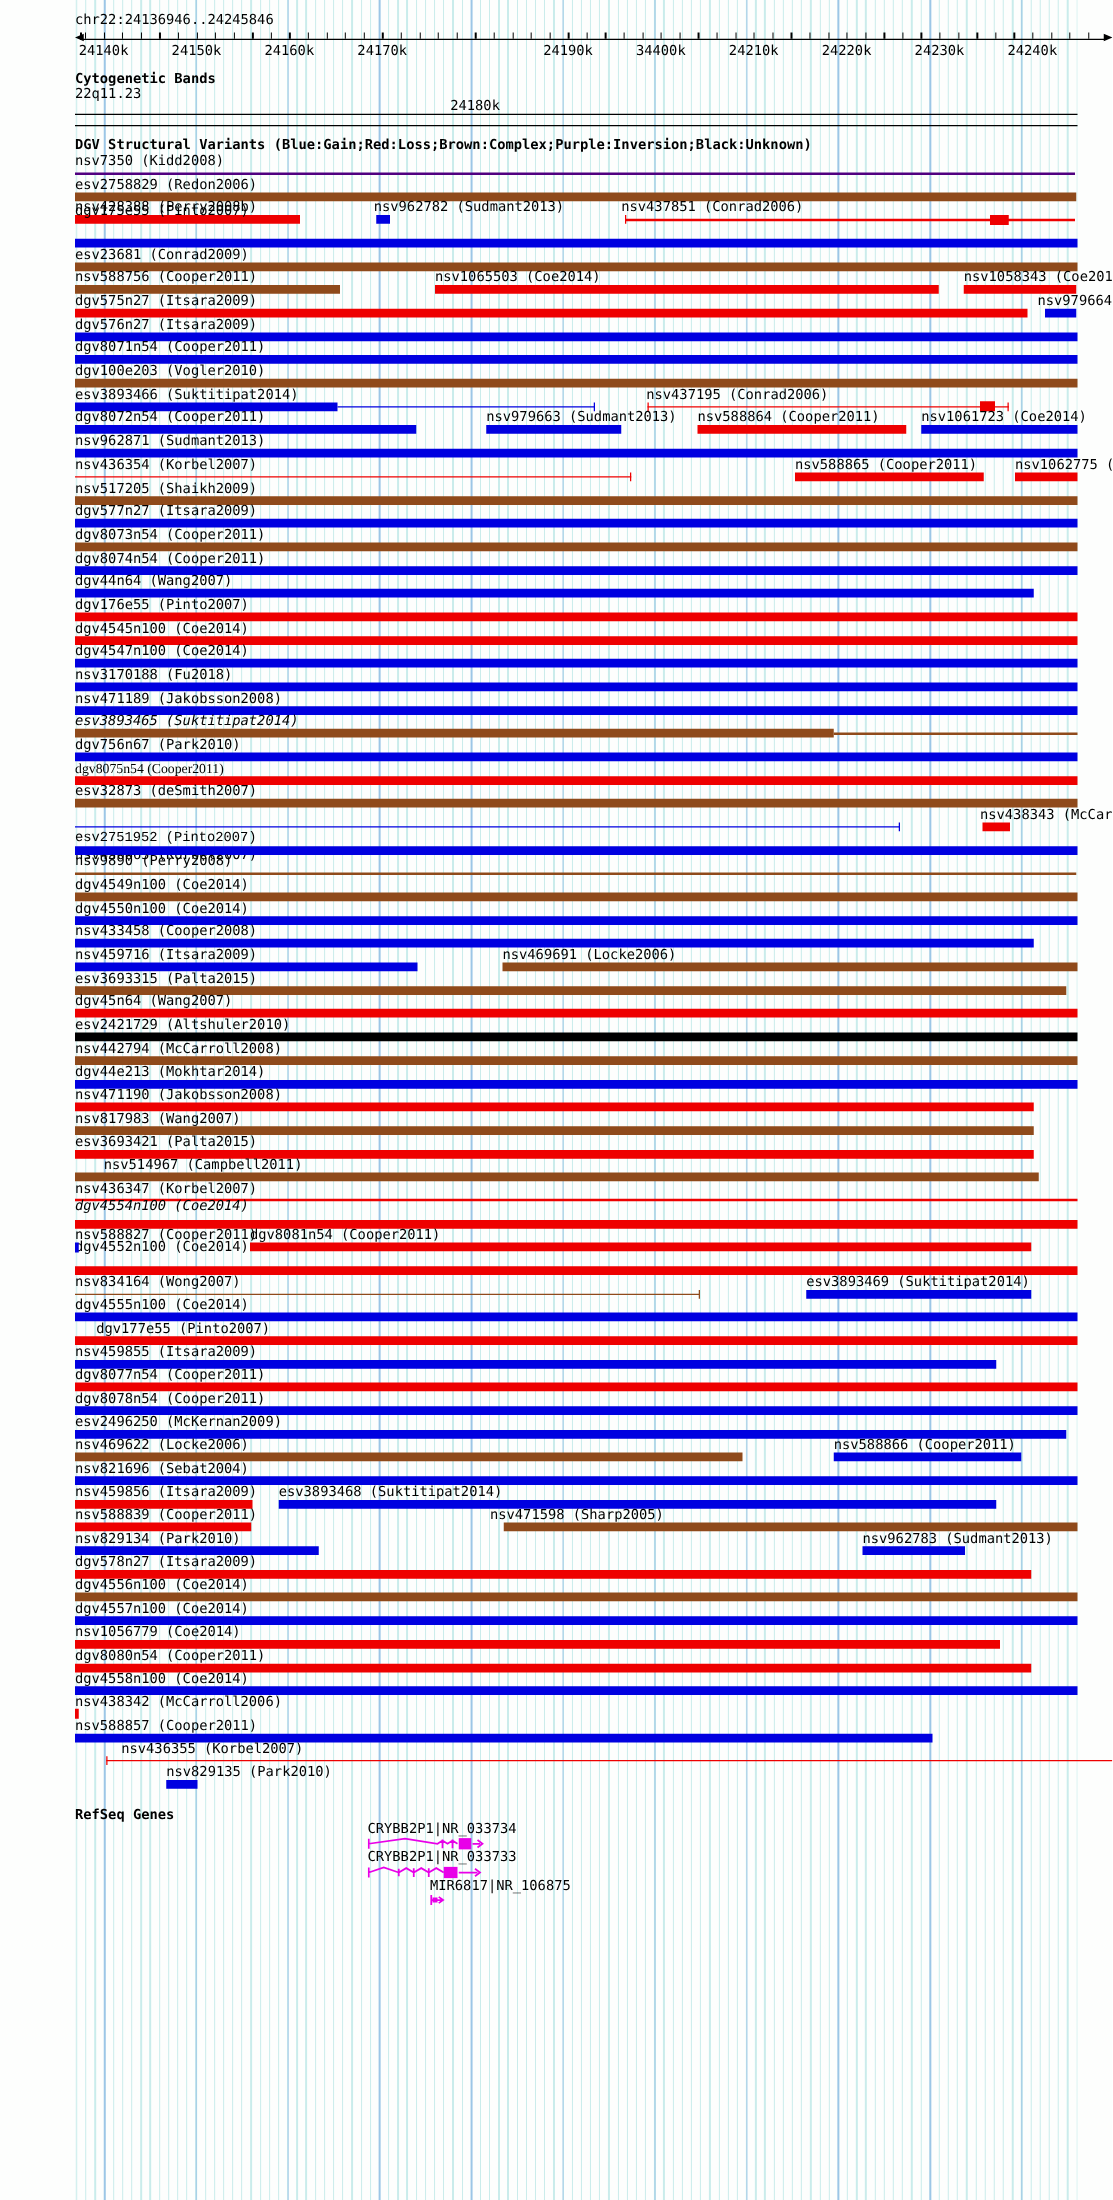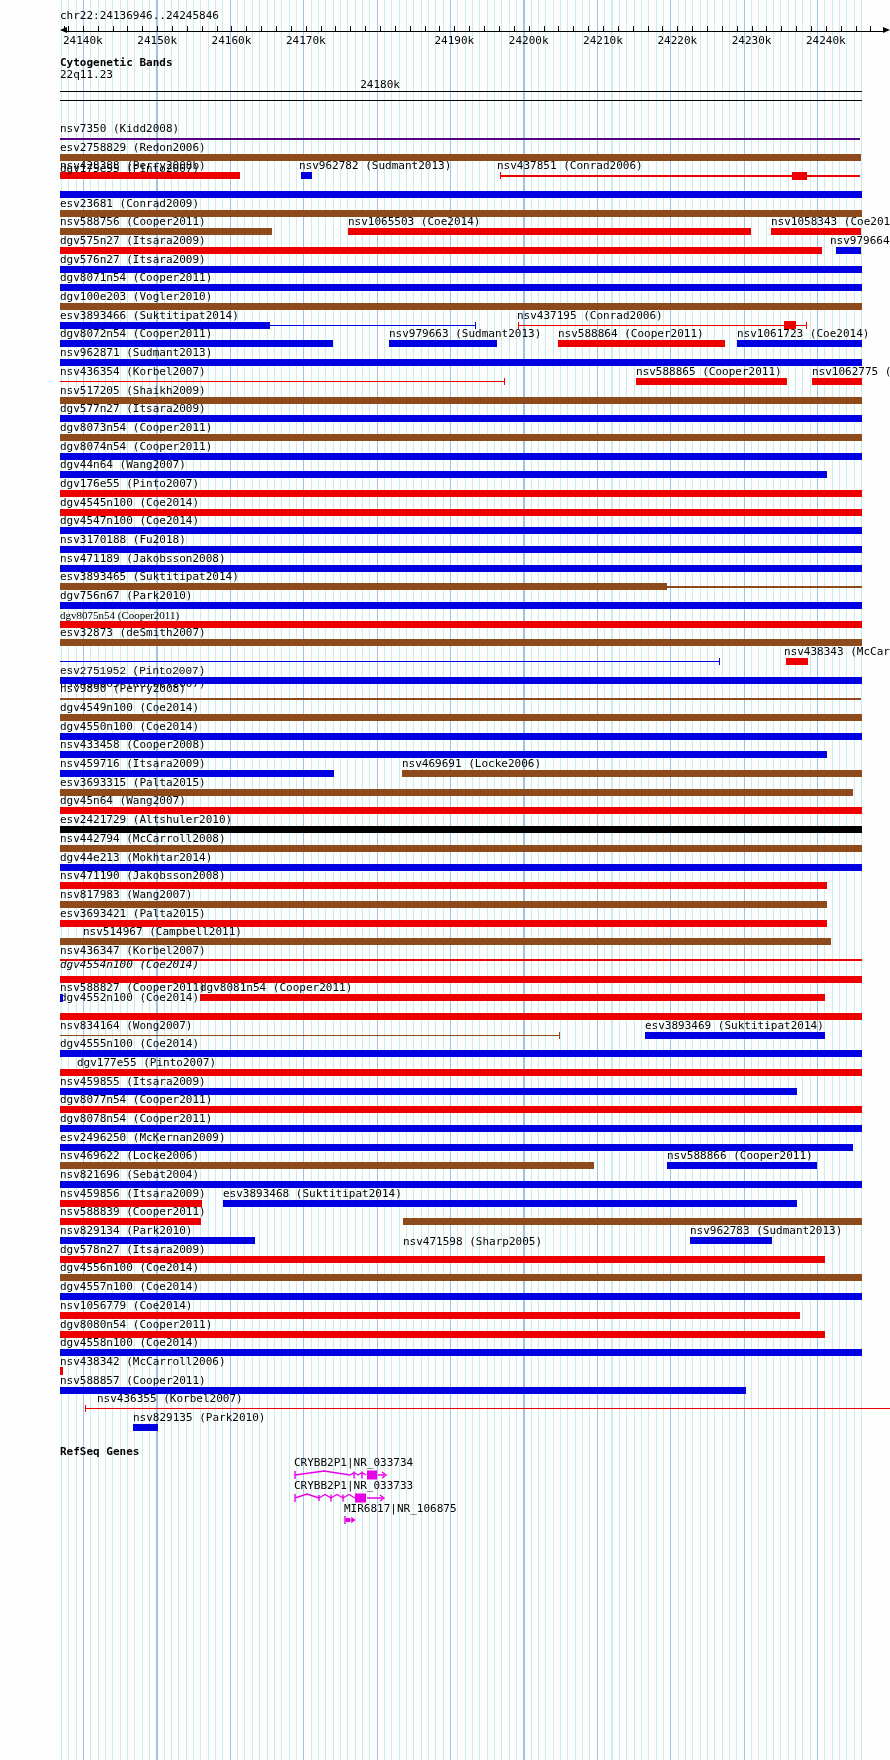--- a/index.html
+++ b/index.html
@@ -39,31 +39,32 @@
   <div class="abs arrow-r" style="left:883px;top:27px;"></div>
   <div id="rulerline" class="abs" style="left:64px;top:31px;width:821px;"></div>
   <div id="rulerticks" class="abs" style="left:63px;top:26px;width:821px;"></div>
   <div id="rulerlabels">
       <div class="abs lbl" style="left: 63px; top: 35px; position: absolute;">24140k</div>
       <div class="abs lbl" style="left: 137.3px; top: 35px; position: absolute;">24150k</div>
       <div class="abs lbl" style="left: 211.6px; top: 35px; position: absolute;">24160k</div>
       <div class="abs lbl" style="left: 285.9px; top: 35px; position: absolute;">24170k</div>
       <div class="abs lbl" style="left: 360.2px; top: 35px; position: absolute; margin-top: 44px;">24180k</div>
       <div class="abs lbl" style="left: 434.5px; top: 35px; position: absolute;">24190k</div>
-      <div class="abs lbl" style="left: 508.8px; top: 35px; position: absolute;">24200k</div>
+      <div class="abs lbl" style="left: 508.8px; top: 35px; position: absolute;">34400k</div>
       <div class="abs lbl" style="left: 583.1px; top: 35px; position: absolute;">24210k</div>
       <div class="abs lbl" style="left: 657.4px; top: 35px; position: absolute;">24220k</div>
       <div class="abs lbl" style="left: 731.7px; top: 35px; position: absolute;">24230k</div>
       <div class="abs lbl" style="left: 806px; top: 35px; position: absolute;">24240k</div>
     </div>
 
   <div class="abs lbl bold" style="left:60px;top:57px;">Cytogenetic Bands</div>
   <div class="abs lbl" style="left:60px;top:69px;">22q11.23</div>
   <div id="bandbox" class="abs" style="left:60px;top:91px;width:802px;"></div>
 
+  <div class="abs lbl bold" style="left:60px;top:110px;">DGV Structural Variants (Blue:Gain;Red:Loss;Brown:Complex;Purple:Inversion;Black:Unknown)</div>
   <div id="rows">
       <div class="abs lbl" style="left: 60px; top: 123px;">nsv7350 (Kidd2008)</div>
       <div class="abs thin" style="left: 60px; top: 137.5px; width: 800px; background: rgb(80, 0, 128);"></div>
       <div class="abs lbl" style="left: 60px; top: 141.68px;">esv2758829 (Redon2006)</div>
       <div class="abs bar" style="left: 60px; top: 153.68px; width: 801px; background: rgb(143, 74, 27);"></div>
       <div class="abs lbl" style="left: 60px; top: 160.36px;">nsv428388 (Perry2008b)</div>
       <div class="abs lbl" style="left: 299px; top: 160.36px;">nsv962782 (Sudmant2013)</div>
       <div class="abs lbl" style="left: 497px; top: 160.36px;">nsv437851 (Conrad2006)</div>
       <div class="abs bar" style="left: 60px; top: 172.36px; width: 180px; background: rgb(238, 0, 0);"></div>
       <div class="abs bar" style="left: 301px; top: 172.36px; width: 11px; background: rgb(0, 0, 224);"></div>
@@ -137,21 +138,21 @@
       <div class="abs lbl" style="left: 60px; top: 477.92px;">dgv176e55 (Pinto2007)</div>
       <div class="abs bar" style="left: 60px; top: 489.92px; width: 802px; background: rgb(238, 0, 0);"></div>
       <div class="abs lbl" style="left: 60px; top: 496.6px;">dgv4545n100 (Coe2014)</div>
       <div class="abs bar" style="left: 60px; top: 508.6px; width: 802px; background: rgb(238, 0, 0);"></div>
       <div class="abs lbl" style="left: 60px; top: 515.28px;">dgv4547n100 (Coe2014)</div>
       <div class="abs bar" style="left: 60px; top: 527.28px; width: 802px; background: rgb(0, 0, 224);"></div>
       <div class="abs lbl" style="left: 60px; top: 533.96px;">nsv3170188 (Fu2018)</div>
       <div class="abs bar" style="left: 60px; top: 545.96px; width: 802px; background: rgb(0, 0, 224);"></div>
       <div class="abs lbl" style="left: 60px; top: 552.64px;">nsv471189 (Jakobsson2008)</div>
       <div class="abs bar" style="left: 60px; top: 564.64px; width: 802px; background: rgb(0, 0, 224);"></div>
-      <div class="abs lbl" style="left: 60px; top: 571.32px;">esv3893465 (Suktitipat2014)</div>
+      <div class="abs lbl" style="left: 60px; top: 571.32px; font-style: italic;">esv3893465 (Suktitipat2014)</div>
       <div class="abs bar" style="left: 60px; top: 583.32px; width: 607px; background: rgb(143, 74, 27);"></div>
       <div class="abs thin" style="left: 667px; top: 585.82px; width: 195px; background: rgb(143, 74, 27);"></div>
       <div class="abs lbl" style="left: 60px; top: 590px;">dgv756n67 (Park2010)</div>
       <div class="abs bar" style="left: 60px; top: 602px; width: 802px; background: rgb(0, 0, 224);"></div>
       <div class="abs lbl" style="left: 60px; top: 608.68px; font-family: Liberation Serif, serif;">dgv8075n54 (Cooper2011)</div>
       <div class="abs bar" style="left: 60px; top: 620.68px; width: 802px; background: rgb(238, 0, 0);"></div>
       <div class="abs lbl" style="left: 60px; top: 627.36px;">esv32873 (deSmith2007)</div>
       <div class="abs bar" style="left: 60px; top: 639.36px; width: 802px; background: rgb(143, 74, 27);"></div>
       <div class="abs lbl" style="left: 60px; top: 646.04px; margin-top: 32px;">nsv436865 (Korbel2007)</div>
       <div class="abs lbl" style="left: 784px; top: 646.04px;">nsv438343 (McCarro</div>
@@ -225,21 +226,21 @@
       <div class="abs lbl" style="left: 667px; top: 1150.4px;">nsv588866 (Cooper2011)</div>
       <div class="abs bar" style="left: 60px; top: 1162.4px; width: 534px; background: rgb(143, 74, 27);"></div>
       <div class="abs bar" style="left: 667px; top: 1162.4px; width: 150px; background: rgb(0, 0, 224);"></div>
       <div class="abs lbl" style="left: 60px; top: 1169.08px;">nsv821696 (Sebat2004)</div>
       <div class="abs bar" style="left: 60px; top: 1181.08px; width: 802px; background: rgb(0, 0, 224);"></div>
       <div class="abs lbl" style="left: 60px; top: 1187.76px;">nsv459856 (Itsara2009)</div>
       <div class="abs lbl" style="left: 223px; top: 1187.76px;">esv3893468 (Suktitipat2014)</div>
       <div class="abs bar" style="left: 60px; top: 1199.76px; width: 142px; background: rgb(238, 0, 0);"></div>
       <div class="abs bar" style="left: 223px; top: 1199.76px; width: 574px; background: rgb(0, 0, 224);"></div>
       <div class="abs lbl" style="left: 60px; top: 1206.44px;">nsv588839 (Cooper2011)</div>
-      <div class="abs lbl" style="left: 403px; top: 1206.44px; margin-top: 30px;">nsv471598 (Sharp2005)</div>
+      <div class="abs lbl" style="left: 392px; top: 1206.44px;">nsv471598 (Sharp2005)</div>
       <div class="abs bar" style="left: 60px; top: 1218.44px; width: 141px; background: rgb(238, 0, 0);"></div>
       <div class="abs bar" style="left: 403px; top: 1218.44px; width: 459px; background: rgb(143, 74, 27);"></div>
       <div class="abs lbl" style="left: 60px; top: 1225.12px;">nsv829134 (Park2010)</div>
       <div class="abs lbl" style="left: 690px; top: 1225.12px;">nsv962783 (Sudmant2013)</div>
       <div class="abs bar" style="left: 60px; top: 1237.12px; width: 195px; background: rgb(0, 0, 224);"></div>
       <div class="abs bar" style="left: 690px; top: 1237.12px; width: 82px; background: rgb(0, 0, 224);"></div>
       <div class="abs lbl" style="left: 60px; top: 1243.8px;">dgv578n27 (Itsara2009)</div>
       <div class="abs bar" style="left: 60px; top: 1255.8px; width: 765px; background: rgb(238, 0, 0);"></div>
       <div class="abs lbl" style="left: 60px; top: 1262.48px;">dgv4556n100 (Coe2014)</div>
       <div class="abs bar" style="left: 60px; top: 1274.48px; width: 802px; background: rgb(143, 74, 27);"></div>

